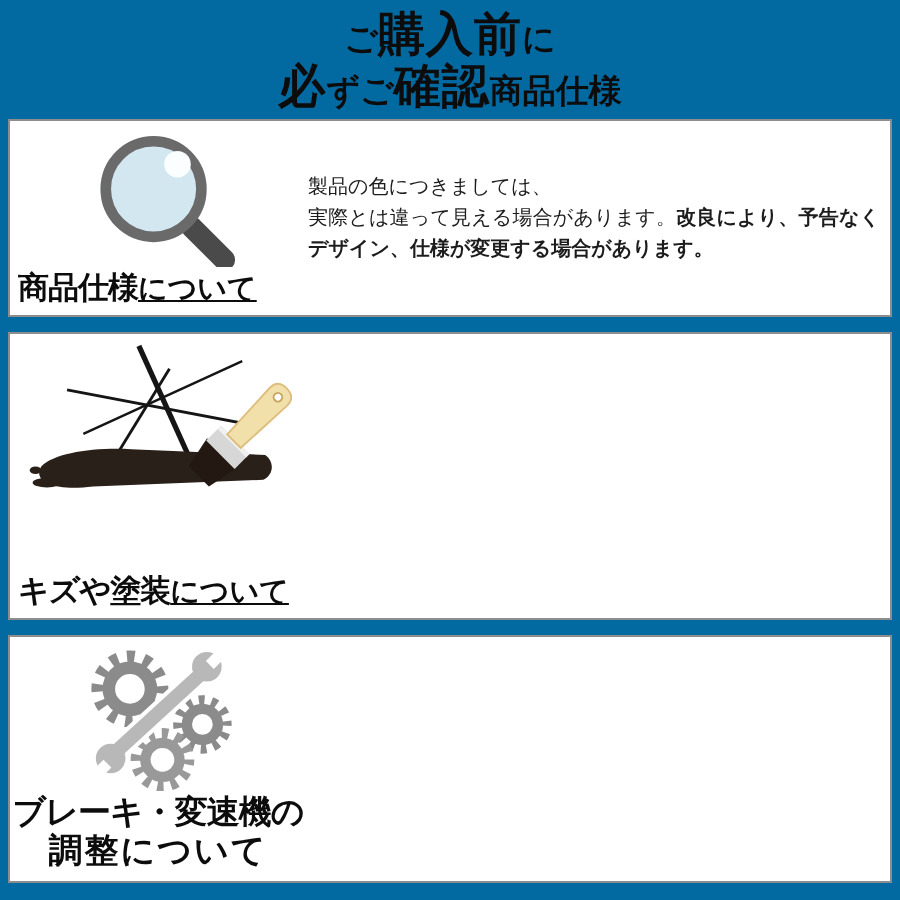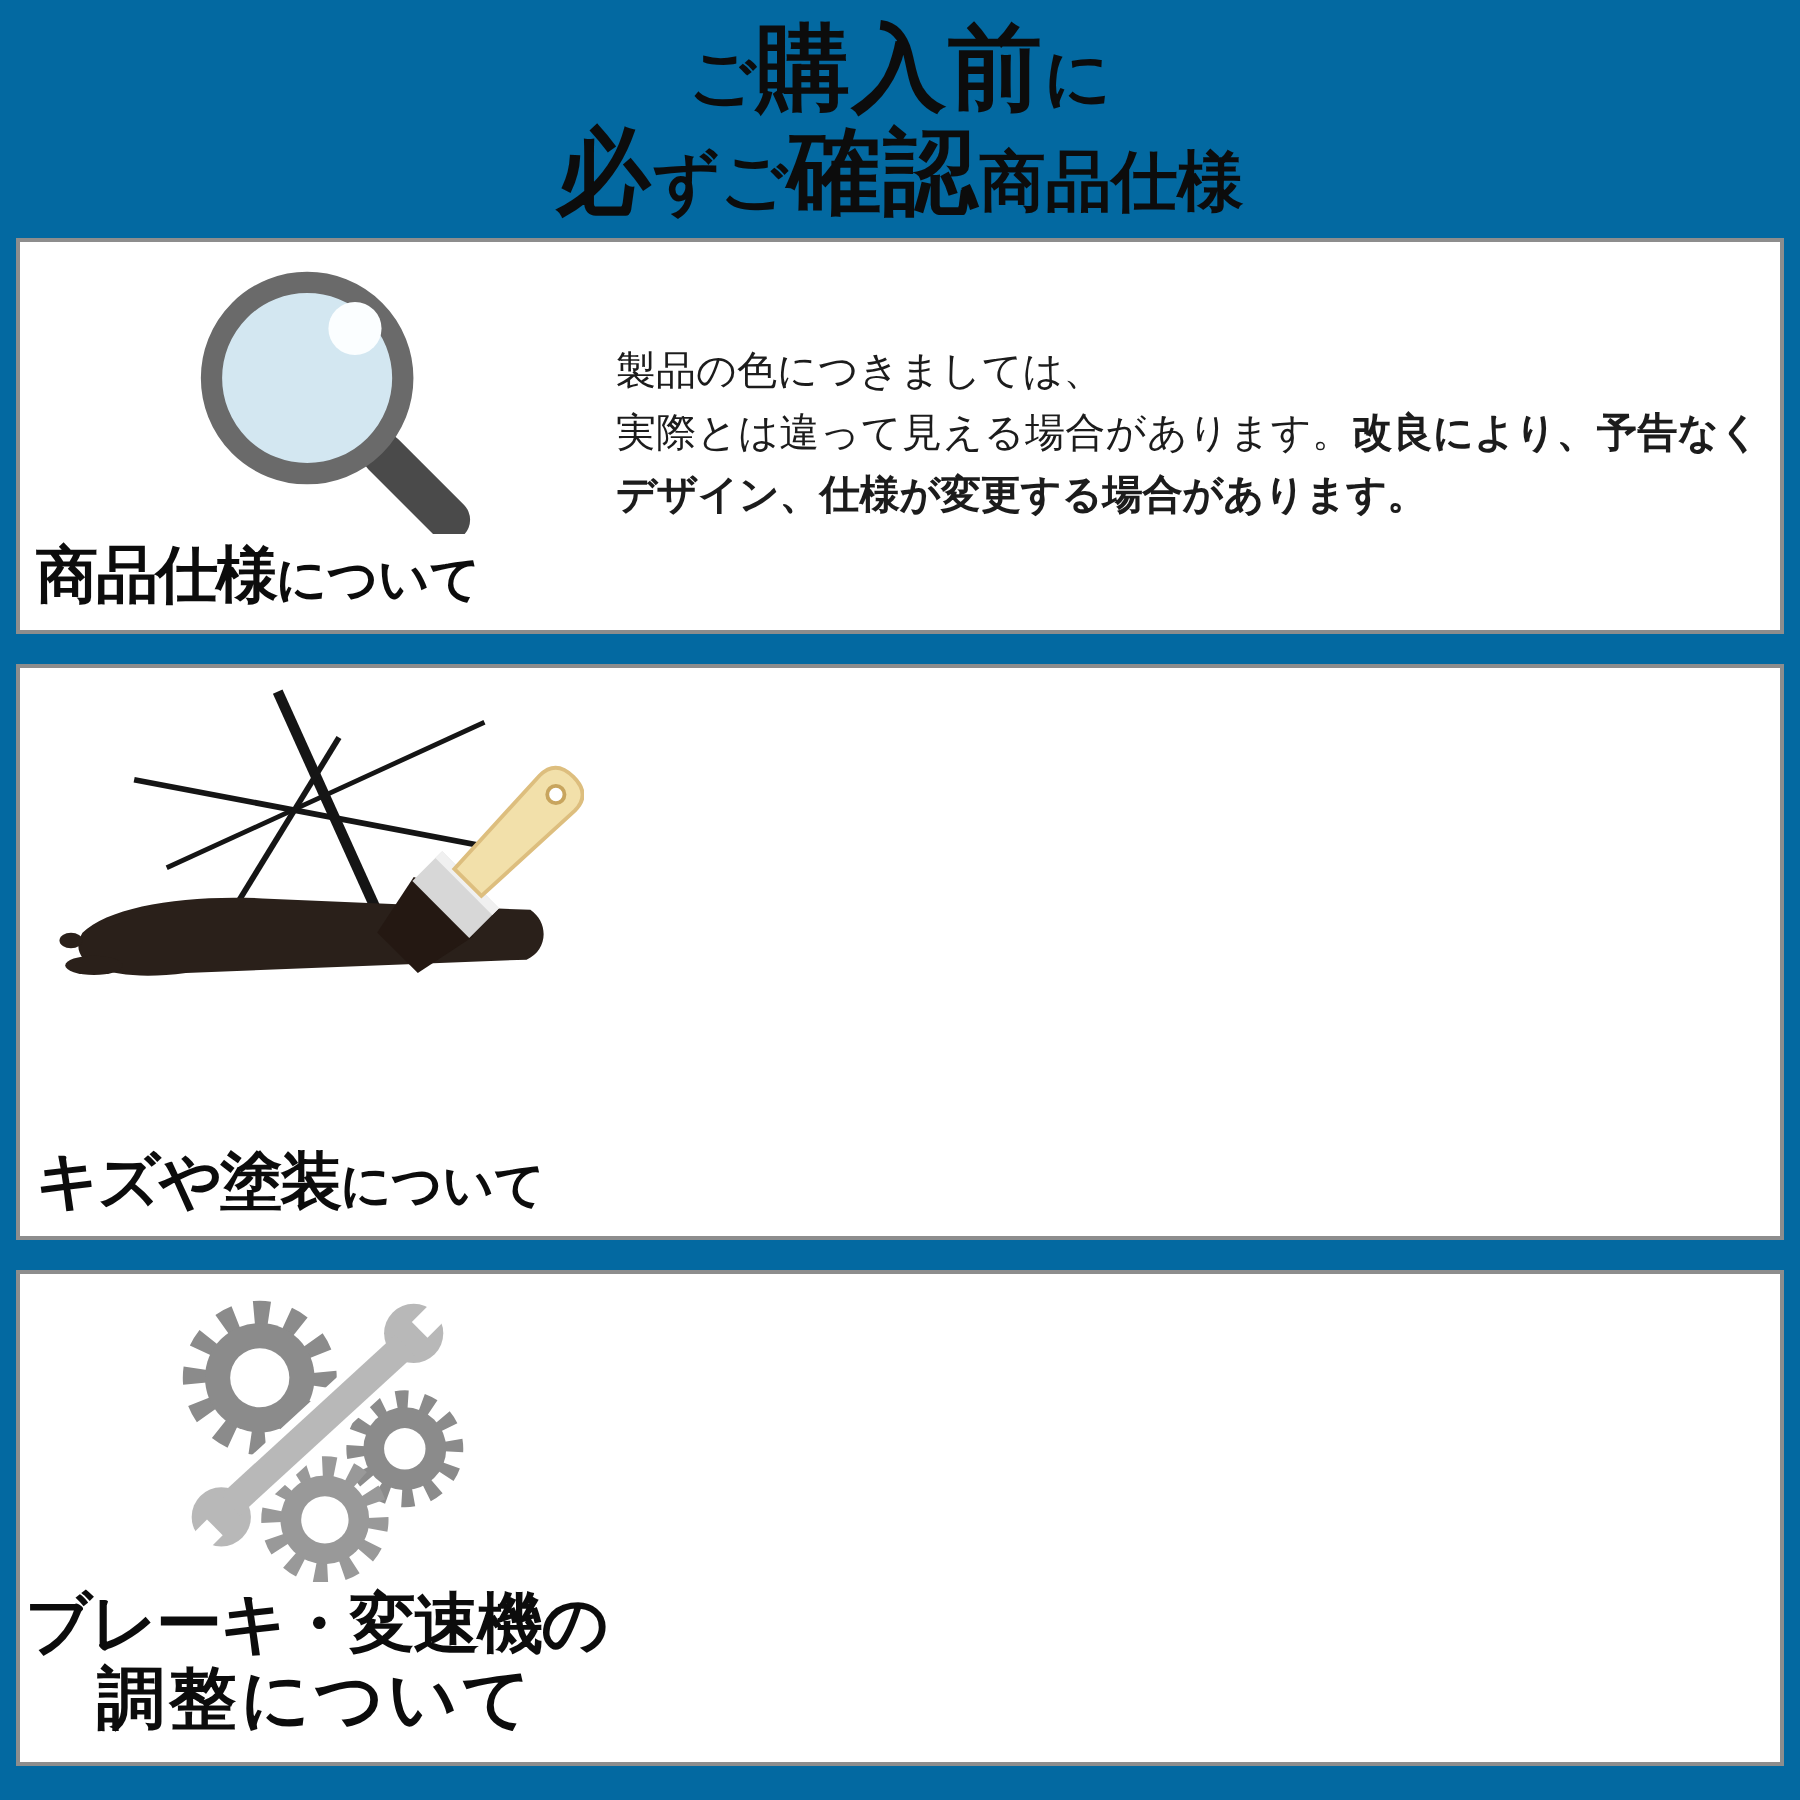--- a/index.html
+++ b/index.html
@@ -23,21 +23,21 @@
   .box-paint{height:288px;}
   .box-adjust{height:248px;margin-bottom:8px;}
   .left{
     flex:0 0 288px;width:288px;box-sizing:border-box;
     display:flex;flex-direction:column;justify-content:space-between;
     padding:6px 0 12px 8px;
   }
   .icon-wrap{align-self:center;line-height:0;}
   .sec-title{font-weight:900;color:#0c0c0c;line-height:1;white-space:nowrap;}
   .sec-title .main{font-size:31px;letter-spacing:-1px;margin-top:28px;}
-  .sec-title .suffix{font-size:25px;}
+  .sec-title .suffix{font-size:29px;text-decoration:underline;}
   .adjust-title{font-weight:900;color:#0c0c0c;text-align:center;align-self:center;line-height:1.12;white-space:nowrap;}
   .adjust-title .l1{display:block;font-size:33px;letter-spacing:-1px;}
   .adjust-title .l2{display:block;font-size:34px;letter-spacing:2px;}
   .right{
     flex:1;display:flex;align-items:center;box-sizing:border-box;
     padding:0 10px 0 10px;
   }
   .body-text{font-size:20px;line-height:31px;margin:0;text-align:justify;color:#1c1c1c;}
   .box-adjust .body-text{line-height:34px;}
   .bold{font-weight:bold;}

